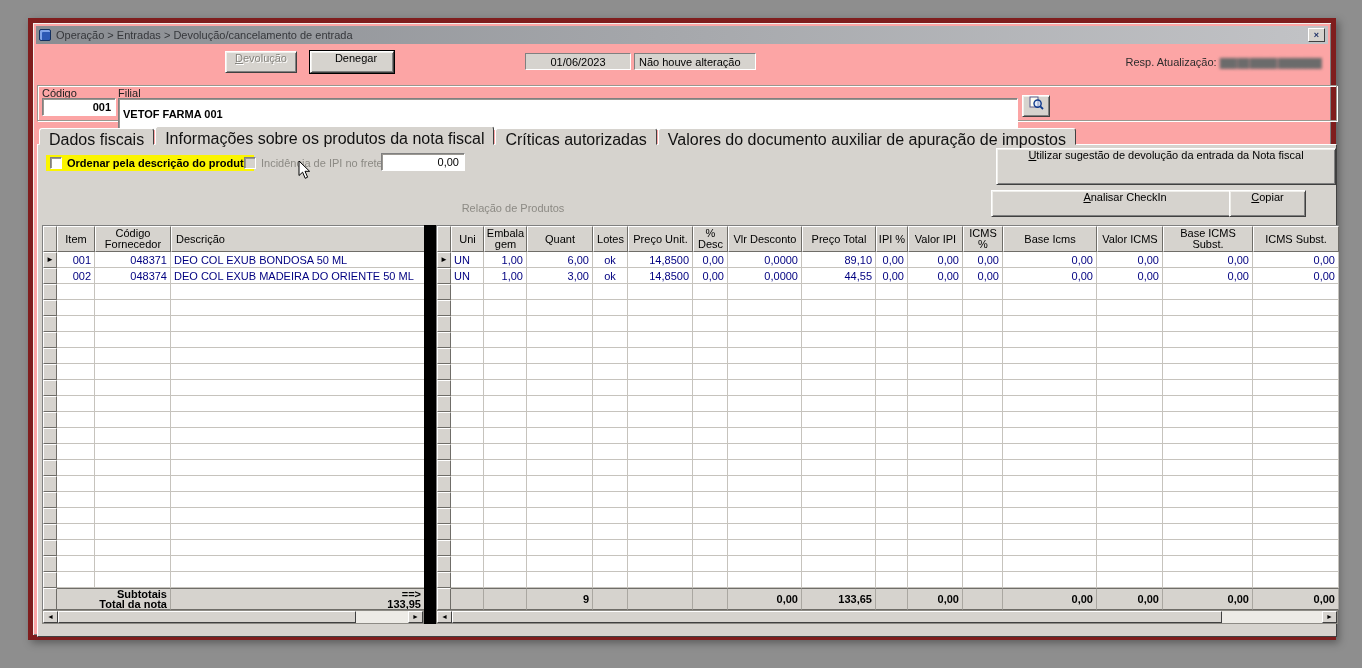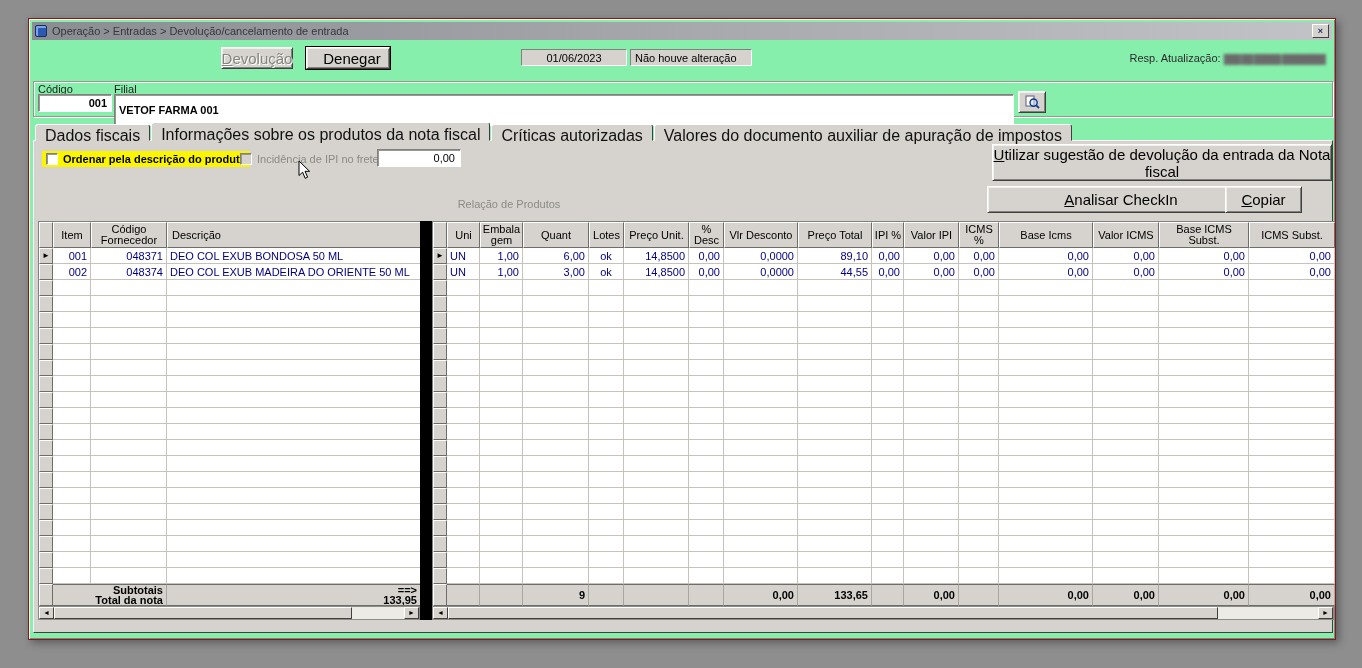--- a/index.html
+++ b/index.html
@@ -1,35 +1,35 @@
 <!DOCTYPE html>
 <html><head>
 <meta charset="utf-8">
 <style>
   * { margin:0; padding:0; box-sizing:border-box; font-family:"Liberation Sans", sans-serif; }
   html,body { width:1362px; height:668px; }
   body { background:#8e8e8e; position:relative; overflow:hidden; }
 
   .window { position:absolute; left:28px; top:18px; width:1308px; height:622px;
-    background:#86efac; border:1px solid #7f1d1d;
+    background:#fca5a5; border:5px solid #7f1d1d;
     box-shadow: inset 1px 1px 0 #f2f1ed, inset -1px -1px 0 #808080, 3px 3px 8px rgba(0,0,0,.35); }
 
   
   .titlebar { position:absolute; left:3px; top:3px; right:3px; height:18px;
     background:linear-gradient(90deg,#8a8d92,#c2c3c6); display:flex; align-items:center; gap:5px; padding:0 3px; }
   .app-icon { width:12px; height:12px; background:#2d59b5; border:1px solid #13305f; border-radius:2px;
     box-shadow: inset 2px 2px 0 #7fa3e8; flex:0 0 auto; }
   .title-text { flex:1; font-size:11px; color:#35373b; white-space:nowrap; overflow:hidden; }
   .close-btn { width:17px; height:14px; background:#d6d3ce; border:1px solid; border-color:#fff #404040 #404040 #fff;
     font-size:9px; line-height:12px; text-align:center; color:#1c2f66; font-weight:bold; }
 
   
   .btn { position:absolute; background:#d6d3ce; border:1px solid; border-color:#fff #404040 #404040 #fff;
     box-shadow: inset 1px 1px 0 #f0efeb, inset -1px -1px 0 #808080;
-    display:flex; align-items:center; justify-content:center; font-size:15px; color:#000; cursor:default; text-align:center; }
+    display:flex; justify-content:center; font-size:11px; color:#000; cursor:default; text-align:center; }
   .btn > span { display:block; }
   .hk::first-letter { text-decoration:underline; }
   .btn.default { box-shadow: 0 0 0 1px #000, inset 1px 1px 0 #f0efeb, inset -1px -1px 0 #808080; }
   .btn.disabled { color:#86847e; text-shadow:1px 1px 0 #ffffff; }
 
   .panel-sunken { position:absolute; background:#d6d3ce; border:1px solid; border-color:#808080 #fff #fff #808080;
     font-size:11px; color:#000; display:flex; align-items:center; }
   .edit { position:absolute; background:#fff; border:1px solid; border-color:#808080 #fff #fff #808080;
     box-shadow: inset 1px 1px 0 #9a9791; font-size:11px; color:#000; display:flex; align-items:center; }
 

